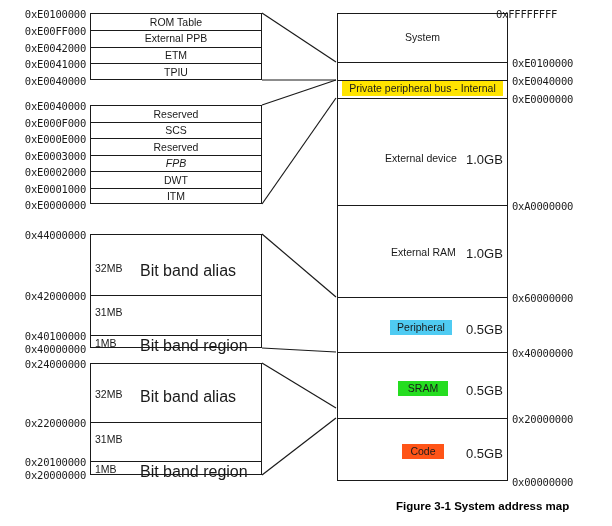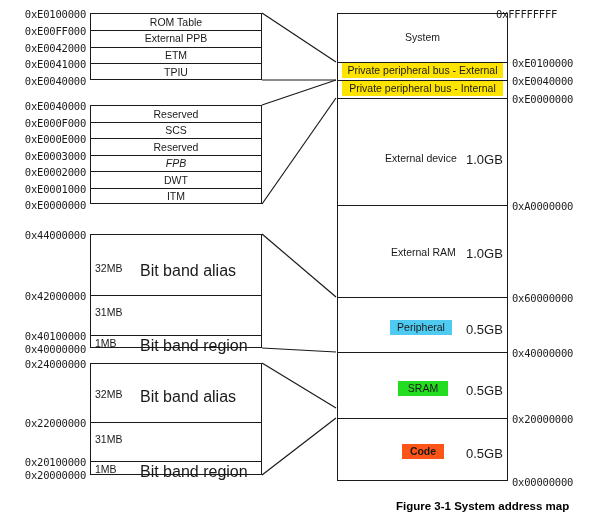--- a/index.html
+++ b/index.html
@@ -154,37 +154,36 @@
   <div class="hline" style="left:337px;top:62px;width:171px;"></div>
   <div class="hline" style="left:337px;top:80px;width:171px;"></div>
   <div class="hline" style="left:337px;top:98px;width:171px;"></div>
   <div class="hline" style="left:337px;top:205px;width:171px;"></div>
   <div class="hline" style="left:337px;top:297px;width:171px;"></div>
   <div class="hline" style="left:337px;top:352px;width:171px;"></div>
   <div class="hline" style="left:337px;top:418px;width:171px;"></div>
 
   <div class="seclabel" style="left:337px;top:32px;width:171px;text-align:center;">System</div>
 
-  <div class="hl hl-yellow" style="left:342px;top:63px;width:161px;height:15px;">Private peripheral bus - External</div>
 
   <div class="hl hl-yellow" style="left:342px;top:81px;width:161px;height:15px;">Private peripheral bus - Internal</div>
 
   <div class="seclabel" style="left:385px;top:153px;">External device</div>
   <div class="secsize" style="left:466px;top:153px;">1.0GB</div>
 
   <div class="seclabel" style="left:391px;top:247px;">External RAM</div>
   <div class="secsize" style="left:466px;top:247px;">1.0GB</div>
 
   <div class="hl hl-cyan" style="left:390px;top:320px;width:62px;height:15px;">Peripheral</div>
   <div class="secsize" style="left:466px;top:323px;">0.5GB</div>
 
   <div class="hl hl-green" style="left:398px;top:381px;width:50px;height:15px;">SRAM</div>
   <div class="secsize" style="left:466px;top:384px;">0.5GB</div>
 
-  <div class="hl hl-orange" style="left:402px;top:444px;width:42px;height:15px;font-weight:bold;">Code</div>
+  <div class="hl hl-orange" style="left:402px;top:444px;width:42px;height:15px;">Code</div>
   <div class="secsize" style="left:466px;top:447px;">0.5GB</div>
 
   <div class="addr right" style="left:496px;top:9px;">0xFFFFFFFF</div>
   <div class="addr right" style="left:512px;top:58px;">0xE0100000</div>
   <div class="addr right" style="left:512px;top:76px;">0xE0040000</div>
   <div class="addr right" style="left:512px;top:94px;">0xE0000000</div>
   <div class="addr right" style="left:512px;top:201px;">0xA0000000</div>
   <div class="addr right" style="left:512px;top:293px;">0x60000000</div>
   <div class="addr right" style="left:512px;top:348px;">0x40000000</div>
   <div class="addr right" style="left:512px;top:414px;">0x20000000</div>

